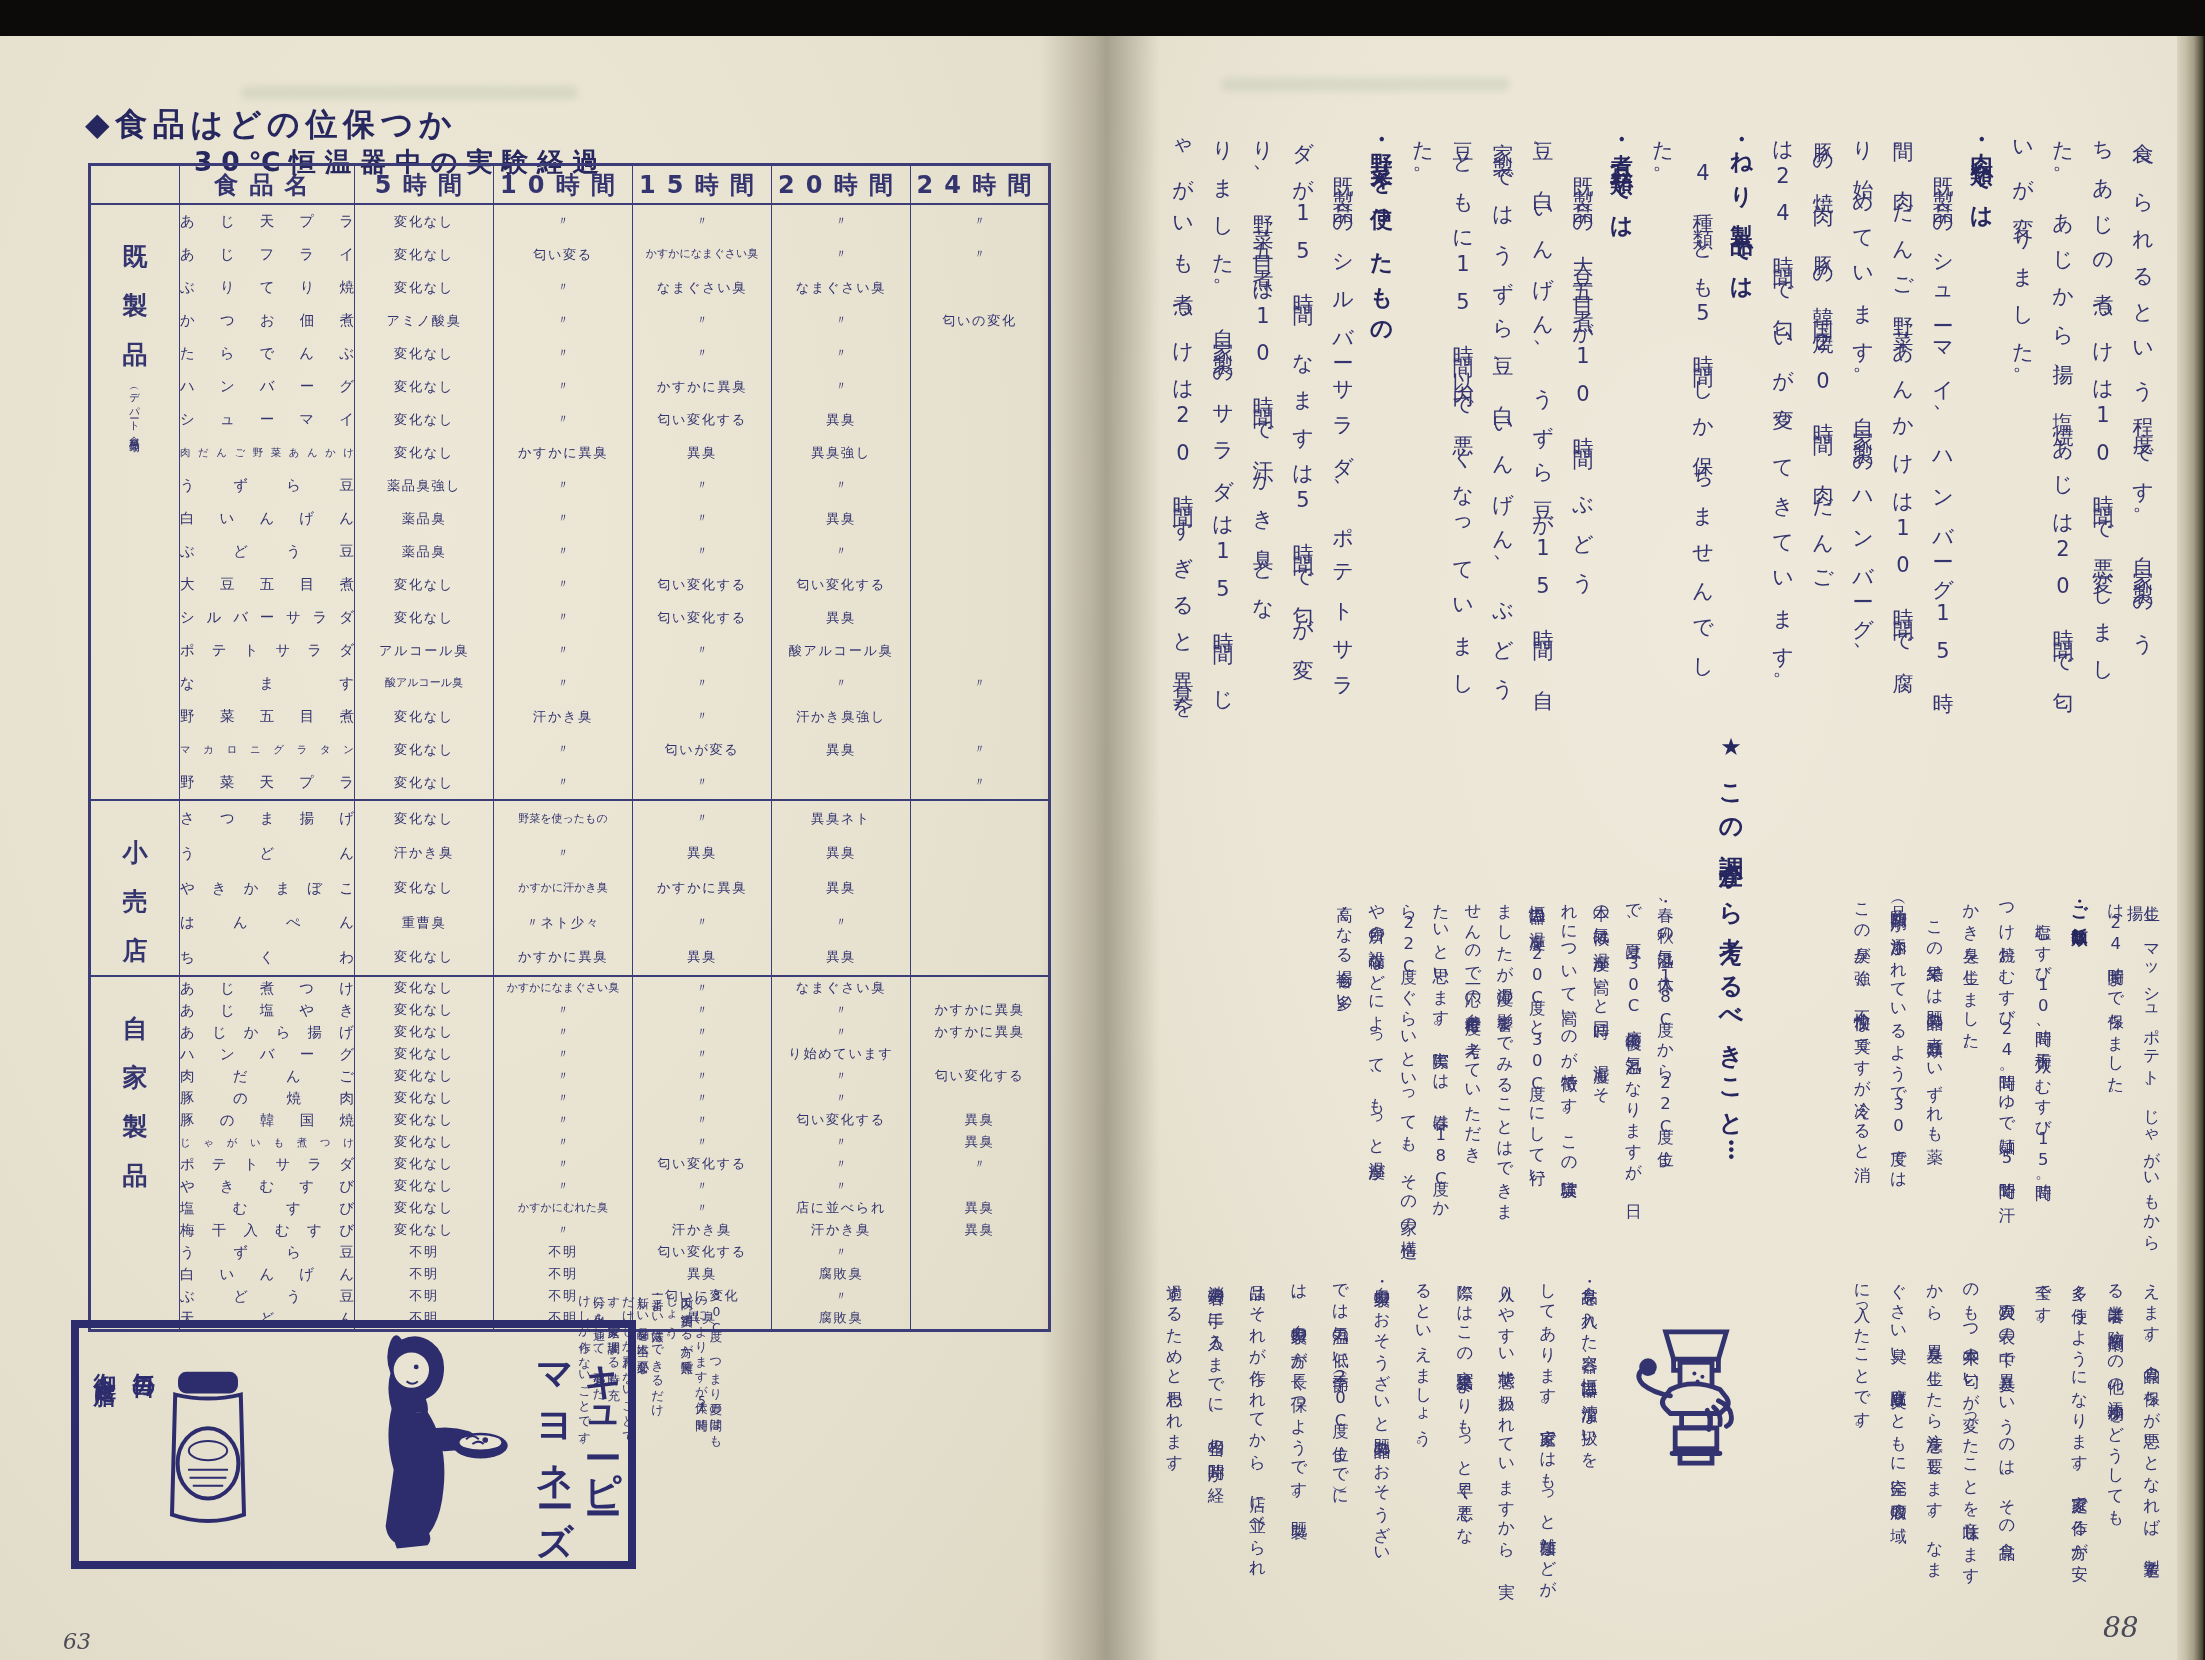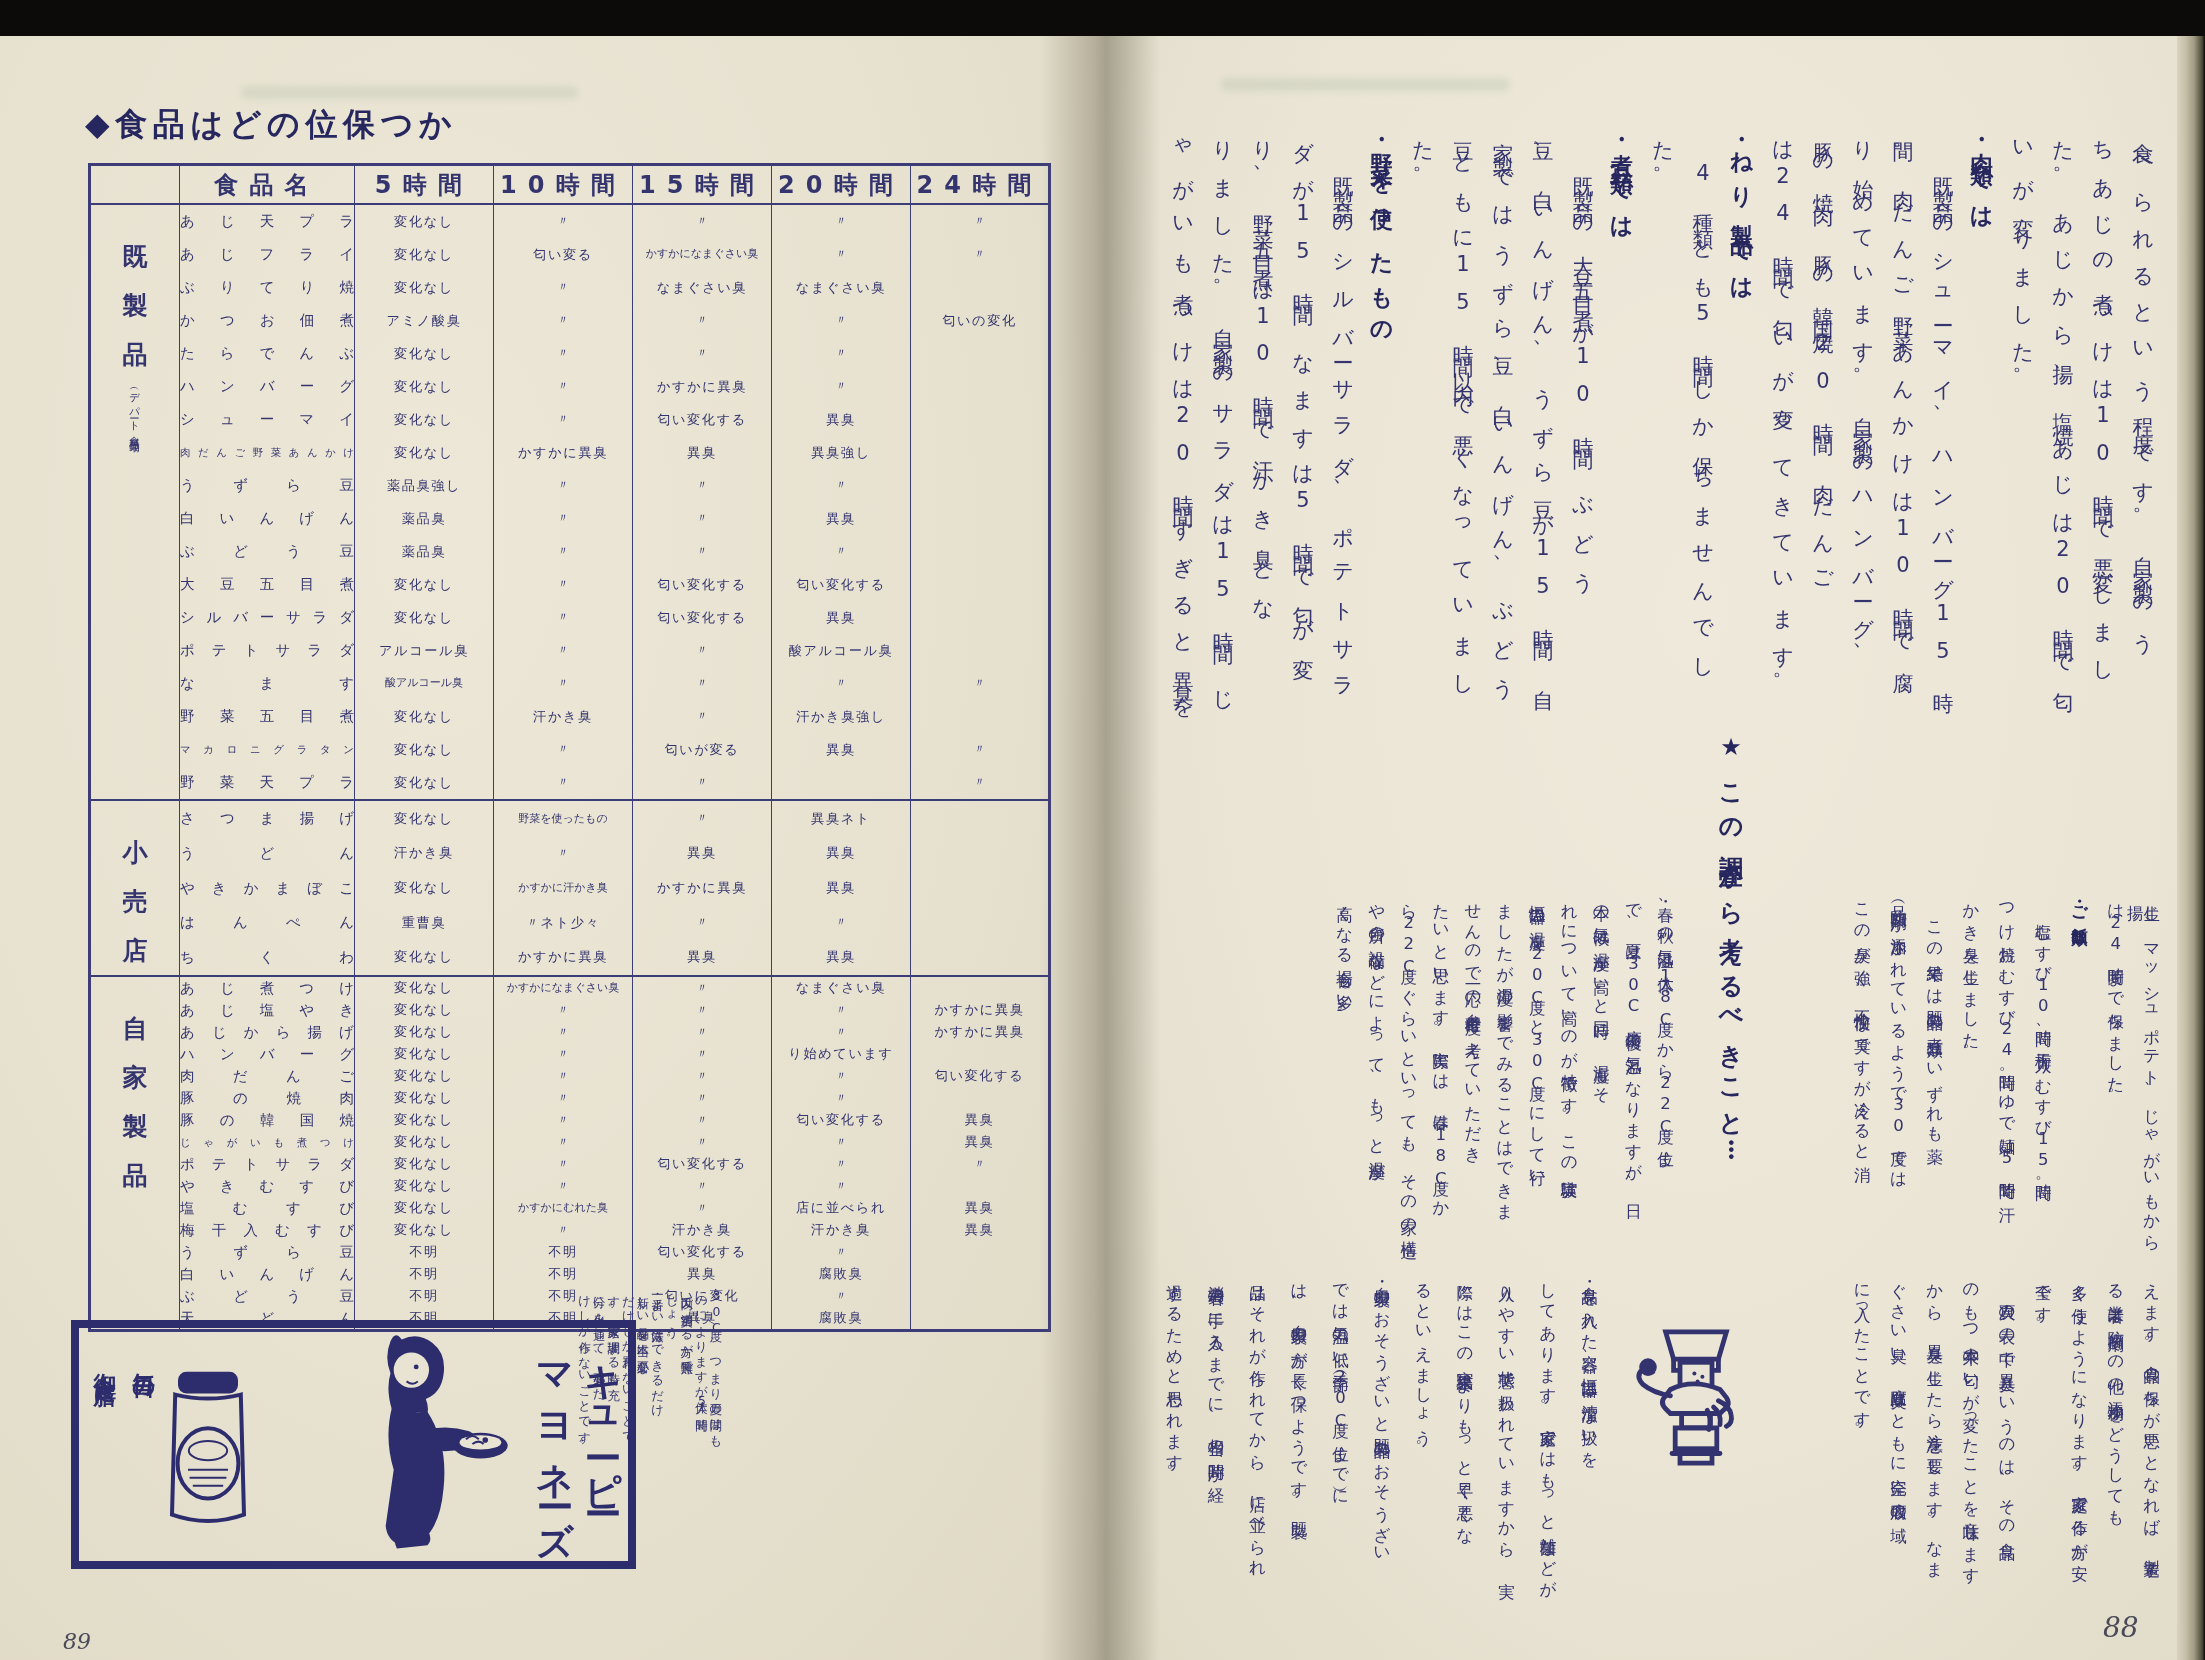--- a/index.html
+++ b/index.html
@@ -85,20 +85,21 @@
   .grinder{position:absolute;left:523px;top:1281px;}
 </style>
 </head>
 <body>
 
 <div class="scan">
 
   <div class="paper paper-left">
     <div class="smudge" style="left:241px;top:50px;width:337px;"></div>
     <div class="lp-title">◆食品はどの位保つか</div>
+    <div class="lp-subtitle">30℃恒温器中の実験経過</div>
 
     <table class="food">
       <colgroup>
         <col class="c-cat">
           <col class="c-name">
         <col class="c-t">
           <col class="c-t">
           <col class="c-t">
           <col class="c-t">
           <col class="c-t">
@@ -818,21 +819,21 @@
           <ellipse cx="65" cy="104" rx="24" ry="12"></ellipse>
           <path d="M40 128 h50 M42 138 h46 M46 148 h38"></path>
         </g>
       </svg>
       <div class="ad-slogan">
         <div class="sline">毎日の</div>
         <div class="sline">御食膳に</div>
       </div>
     </div>
 
-    <div class="lp-pagenum">89</div>
+    <div class="lp-pagenum">63</div>
   </div>
 
   <div class="paper paper-right">
     <div class="smudge" style="left:120px;top:42px;width:289px;"></div>
     <div class="band band-top" id="band-top">
         <div class="vcol">食べられるという程度です。自家製のう</div>
         <div class="vcol">ちあじの煮つけは10時間で悪変しまし</div>
         <div class="vcol">た。あじから揚、塩焼あじは20時間で匂</div>
         <div class="vcol">いが変りました。</div>
         <div class="vcol vhead">・肉類では</div>

